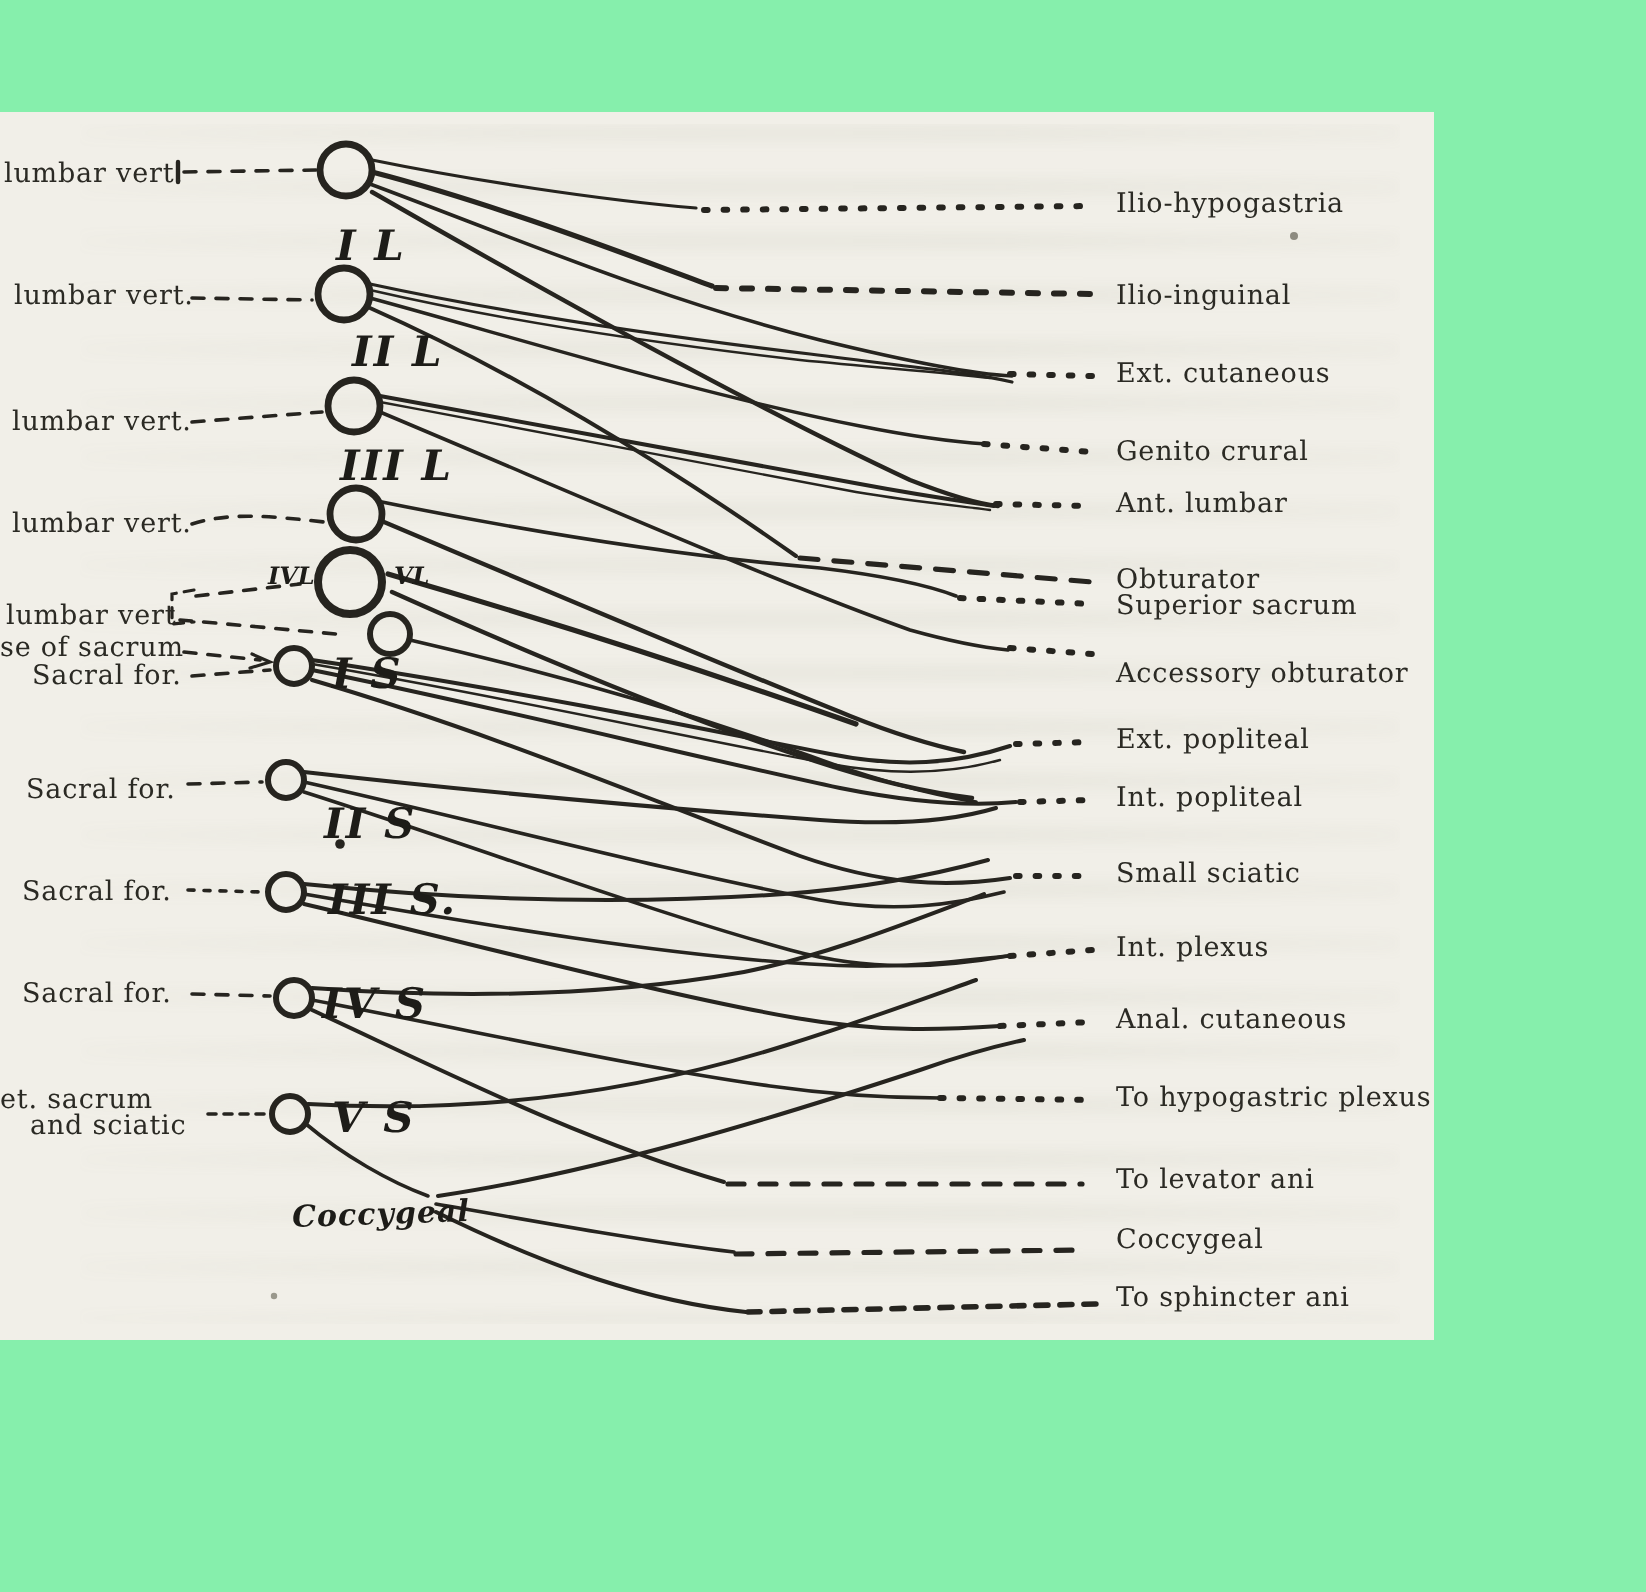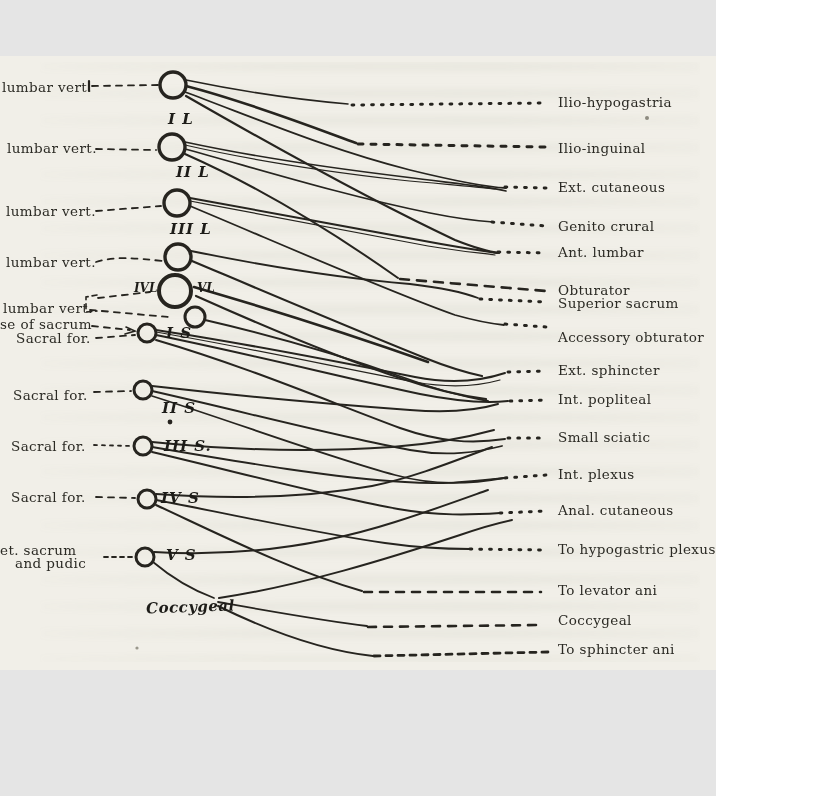--- a/index.html
+++ b/index.html
@@ -1,37 +1,37 @@
 <!DOCTYPE html>
 <html><head>
 <meta charset="utf-8">
 <style>
   html,body{margin:0;padding:0;background:#ffffff;}
   .stage{
-    position:relative;width:716px;height:796px;background:#e5e5e5;overflow:hidden;
+    position:relative;width:823px;height:796px;background:#86efac;overflow:hidden;
     font-family:"DejaVu Serif", serif;color:#2b2a24;
   }
   .page-tint{
     position:absolute;left:0;top:56px;width:717px;height:614px;
     background:#f1efe8;
   }
   .bleed{
     position:absolute;left:40px;top:62px;width:660px;height:600px;
     background:repeating-linear-gradient(180deg, rgba(142,148,124,0.18) 0 9px, rgba(0,0,0,0) 9px 27px);
     filter:blur(3px);opacity:.5;
     -webkit-mask-image:linear-gradient(90deg, rgba(0,0,0,.15), rgba(0,0,0,.75) 35%, rgba(0,0,0,.85) 70%, rgba(0,0,0,.35));
             mask-image:linear-gradient(90deg, rgba(0,0,0,.15), rgba(0,0,0,.75) 35%, rgba(0,0,0,.85) 70%, rgba(0,0,0,.35));
   }
   .art{position:absolute;left:0;top:0;}
   .lbl{
     position:absolute;font-size:13.5px;line-height:14px;letter-spacing:.4px;
     white-space:nowrap;color:#2b2a24;
   }
   .root{
-    position:absolute;font-size:15px;font-weight:700;font-style:italic;
+    position:absolute;font-size:21px;font-weight:700;font-style:italic;
     letter-spacing:1px;white-space:nowrap;color:#1d1c18;
   }
   .root.small{font-size:12px;letter-spacing:0;font-style:italic;}
   .hand{
     position:absolute;font-size:15px;font-weight:700;font-style:italic;
     letter-spacing:.5px;white-space:nowrap;color:#1d1c18;transform:rotate(-2deg);
   }
 </style>
 </head>
 <body>
@@ -152,21 +152,21 @@
   <div class="lbl" style="left:7px;top:141px">lumbar vert.</div>
   <div class="lbl" style="left:6px;top:204px">lumbar vert.</div>
   <div class="lbl" style="left:6px;top:255px">lumbar vert.</div>
   <div class="lbl" style="left:3px;top:301px">lumbar vert.</div>
   <div class="lbl" style="left:0px;top:317px">se of sacrum</div>
   <div class="lbl" style="left:16px;top:331px">Sacral for.</div>
   <div class="lbl" style="left:13px;top:388px">Sacral for.</div>
   <div class="lbl" style="left:11px;top:439px">Sacral for.</div>
   <div class="lbl" style="left:11px;top:490px">Sacral for.</div>
   <div class="lbl" style="left:0px;top:543px">et. sacrum</div>
-  <div class="lbl" style="left:15px;top:556px">and pudic</div>
+  <div class="lbl" style="left:15px;top:556px">and sciatic</div>
 
   <div class="root" style="left:168px;top:110px">I L</div>
   <div class="root" style="left:176px;top:163px">II L</div>
   <div class="root" style="left:170px;top:220px">III L</div>
   <div class="root small" style="left:134px;top:281px">IVL</div>
   <div class="root small" style="left:197px;top:281px">VL</div>
   <div class="root" style="left:166px;top:324px">I S</div>
   <div class="root" style="left:162px;top:399px">II S</div>
   <div class="root" style="left:164px;top:437px">III S.</div>
   <div class="root" style="left:161px;top:489px">IV S</div>
@@ -174,21 +174,21 @@
   <div class="hand" style="left:146px;top:598px">Coccygeal</div>
 
   <div class="lbl" style="left:558px;top:95px">Ilio-hypogastria</div>
   <div class="lbl" style="left:558px;top:141px">Ilio-inguinal</div>
   <div class="lbl" style="left:558px;top:180px">Ext. cutaneous</div>
   <div class="lbl" style="left:558px;top:219px">Genito crural</div>
   <div class="lbl" style="left:558px;top:245px">Ant. lumbar</div>
   <div class="lbl" style="left:558px;top:283px">Obturator</div>
   <div class="lbl" style="left:558px;top:296px">Superior sacrum</div>
   <div class="lbl" style="left:558px;top:330px">Accessory obturator</div>
-  <div class="lbl" style="left:558px;top:363px">Ext. sphincter</div>
+  <div class="lbl" style="left:558px;top:363px">Ext. popliteal</div>
   <div class="lbl" style="left:558px;top:392px">Int. popliteal</div>
   <div class="lbl" style="left:558px;top:430px">Small sciatic</div>
   <div class="lbl" style="left:558px;top:467px">Int. plexus</div>
   <div class="lbl" style="left:558px;top:503px">Anal. cutaneous</div>
   <div class="lbl" style="left:558px;top:542px">To hypogastric plexus</div>
   <div class="lbl" style="left:558px;top:583px">To levator ani</div>
   <div class="lbl" style="left:558px;top:613px">Coccygeal</div>
   <div class="lbl" style="left:558px;top:642px">To sphincter ani</div>
 </div>
 

